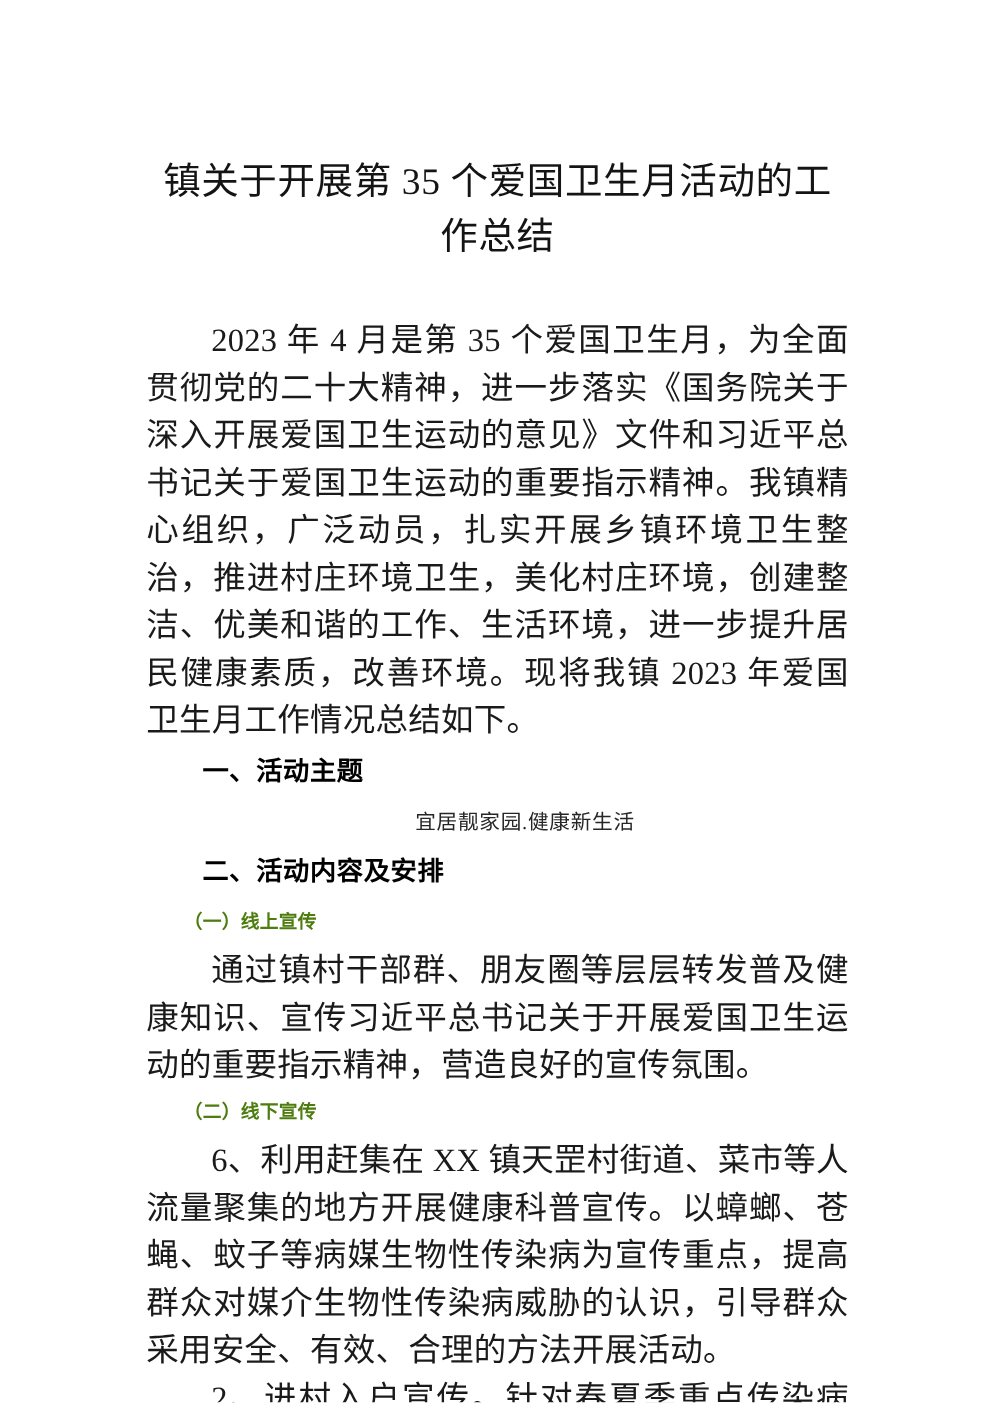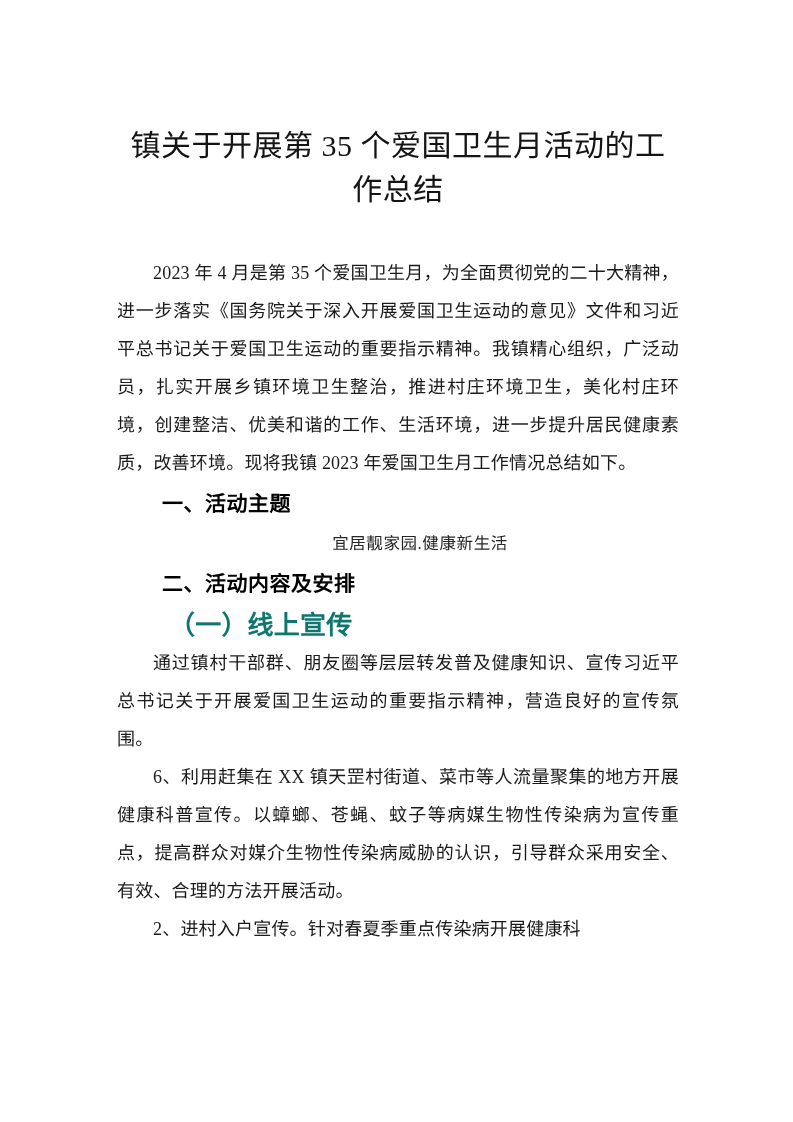--- a/index.html
+++ b/index.html
@@ -36,21 +36,21 @@
     font-weight: 400;
     text-align: center;
     letter-spacing: 0.5px;
     color: #141414;
   }
 
   
   .para {
     margin: 0;
     font-family: "Liberation Serif", "DejaVu Serif", serif;
-    font-size: 18px;
+    font-size: 26px;
     line-height: 38px;
     text-align: justify;
     text-justify: inter-ideograph;
     text-indent: 2em;
     color: #1a1a1a;
     letter-spacing: 0.2px;
   }
   .para-first {
     margin-top: 42px;
   }
@@ -76,25 +76,25 @@
     text-indent: 0;
     padding-left: 44px;
     color: #262626;
     letter-spacing: 0.6px;
     text-align: center;
   }
 
   
   .sub-heading {
     margin: 0;
-    font-family: Liberation Sans, sans-serif;
-    font-size: 26px;
+    font-family: Liberation Mono, monospace;
+    font-size: 15px;
     line-height: 38px;
     text-indent: 2em;
-    color: #0f766e;
+    color: #4d7c0f;
     letter-spacing: 0.2px;
   }
 </style>
 </head>
 <body>
 
 <div class="page">
   <div class="content">
 
     <h1 class="doc-title">镇关于开展第 35 个爱国卫生月活动的工作总结</h1>
@@ -104,19 +104,20 @@
     <h2 class="section-heading">一、活动主题</h2>
 
     <p class="theme-line">宜居靓家园.健康新生活</p>
 
     <h2 class="section-heading">二、活动内容及安排</h2>
 
     <h3 class="sub-heading">（一）线上宣传</h3>
 
     <p class="para">通过镇村干部群、朋友圈等层层转发普及健康知识、宣传习近平总书记关于开展爱国卫生运动的重要指示精神，营造良好的宣传氛围。</p>
 
+    <h3 class="sub-heading">（二）线下宣传</h3>
 
     <p class="para">6、利用赶集在 XX 镇天罡村街道、菜市等人流量聚集的地方开展健康科普宣传。以蟑螂、苍蝇、蚊子等病媒生物性传染病为宣传重点，提高群众对媒介生物性传染病威胁的认识，引导群众采用安全、有效、合理的方法开展活动。</p>
 
     <p class="para">2、进村入户宣传。针对春夏季重点传染病开展健康科</p>
 
   </div>
 </div>
 
 </body></html>

